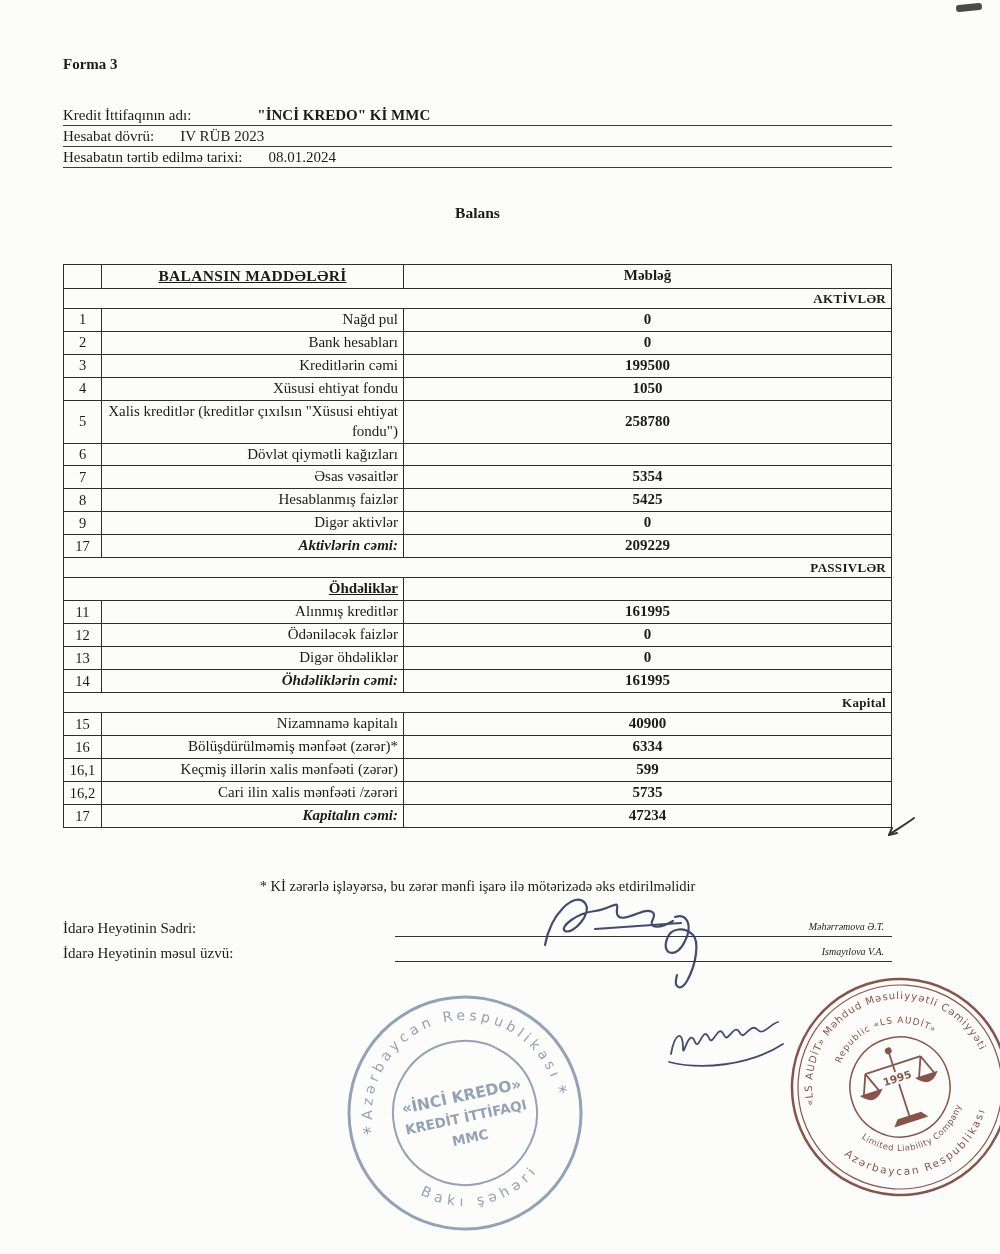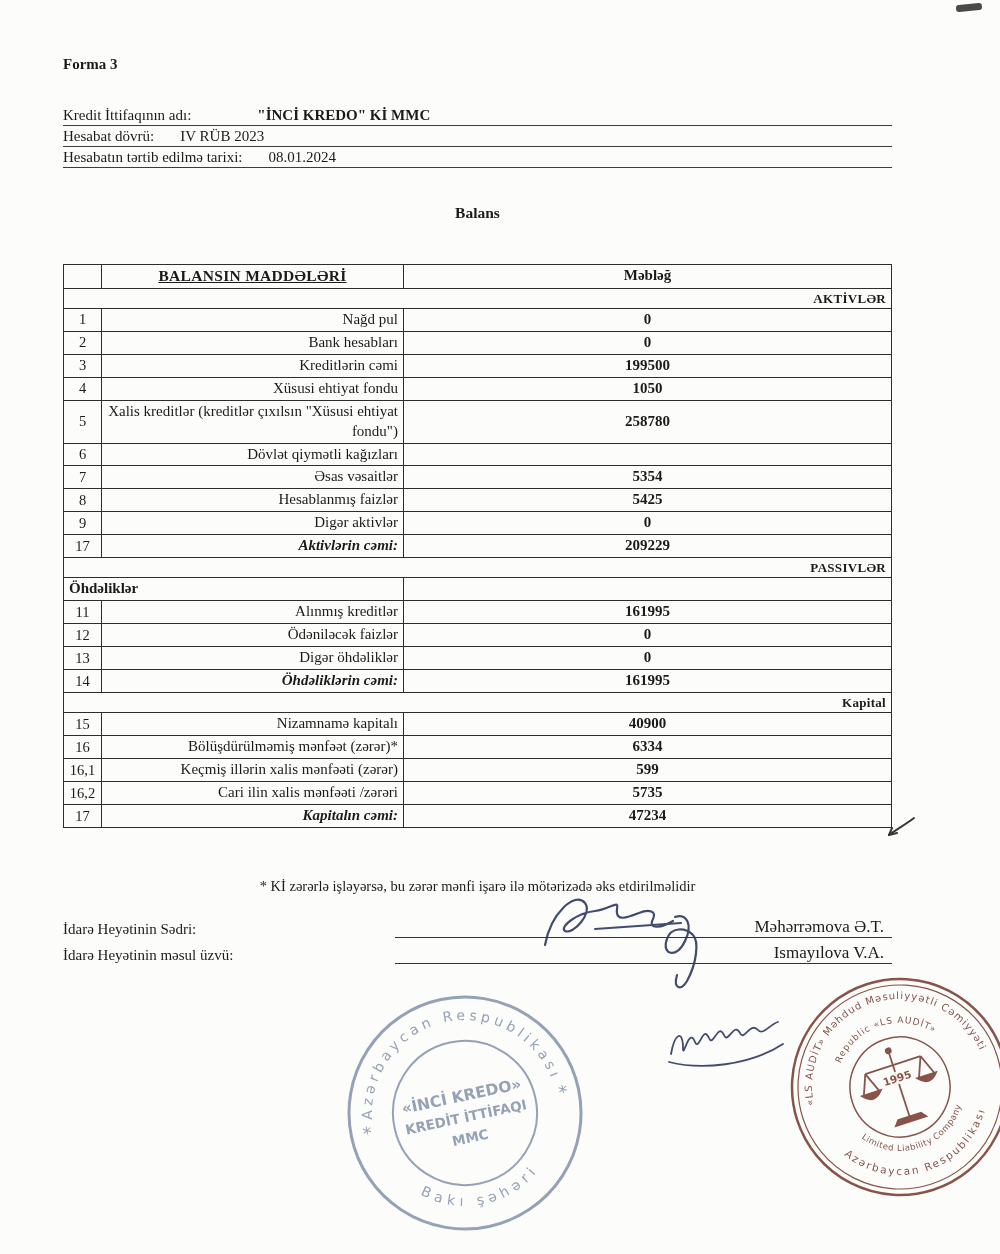--- a/index.html
+++ b/index.html
@@ -23,28 +23,28 @@
   table.balance { width:100%; border-collapse:collapse; font-size:15px; }
   table.balance td, table.balance th { border:1px solid #2d2d2d; padding:1px 5px; line-height:1.33; vertical-align:middle; }
   th.num-h { width:38px; }
   th.items-h { font-weight:bold; text-align:center; font-size:15.5px; padding:3px 5px; letter-spacing:.3px;text-decoration:underline; }
   th.amount-h { font-weight:bold; text-align:center; }
   td.num-cell { width:38px; text-align:center; font-size:14.5px; }
   td.label-cell { width:302px;text-align:right; }
   td.label-cell.bold { font-weight:bold;font-style:italic; }
   td.value-cell { text-align:center; font-weight:bold; }
   td.section-cell { text-align:right; font-weight:bold; font-size:13px; padding:2px; letter-spacing:.3px; }
-  td.subheader-cell { text-align:left; font-weight:bold; }
+  td.subheader-cell { text-align:right; font-weight:bold;text-decoration:underline; }
 
   .footnote { margin-top:50px; text-align:center; font-size:14.5px; }
   .sig-block { margin-top:22px; }
   .sig-row { display:flex; align-items:flex-end; margin-bottom:5px; font-size:15px; }
   .sig-label { width:332px; }
   .sig-line { flex:1; border-bottom:1px solid #333; text-align:right; padding:0 8px 0 0; min-height:20px; }
-  .sig-name { font-size:17px; }
+  .sig-name { font-style:italic; font-size:10px; }
 
   .overlay { position:absolute; pointer-events:none; }
   .scan-artifact { position:absolute; left:956px; top:4px; width:26px; height:7px;
     background:#2a2a2a; border-radius:3px; transform:rotate(-6deg); opacity:.85; }
   .stamp-blue { left:340px; top:988px; opacity:.85; }
   .stamp-red { left:785px; top:972px; opacity:.9; }
   .sig-big { left:535px; top:883px; opacity:.92; }
   .sig-small { left:665px; top:1018px; opacity:.92; }
   .pen-mark { left:884px; top:814px; opacity:.9; }
   .stamp-text { font-family:"DejaVu Sans","Liberation Sans",sans-serif; }

